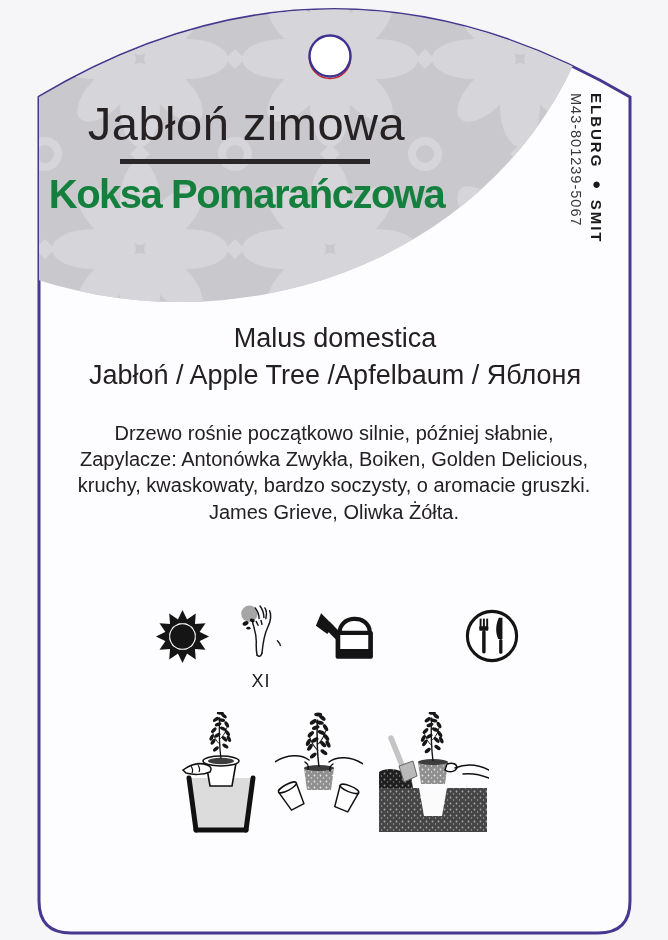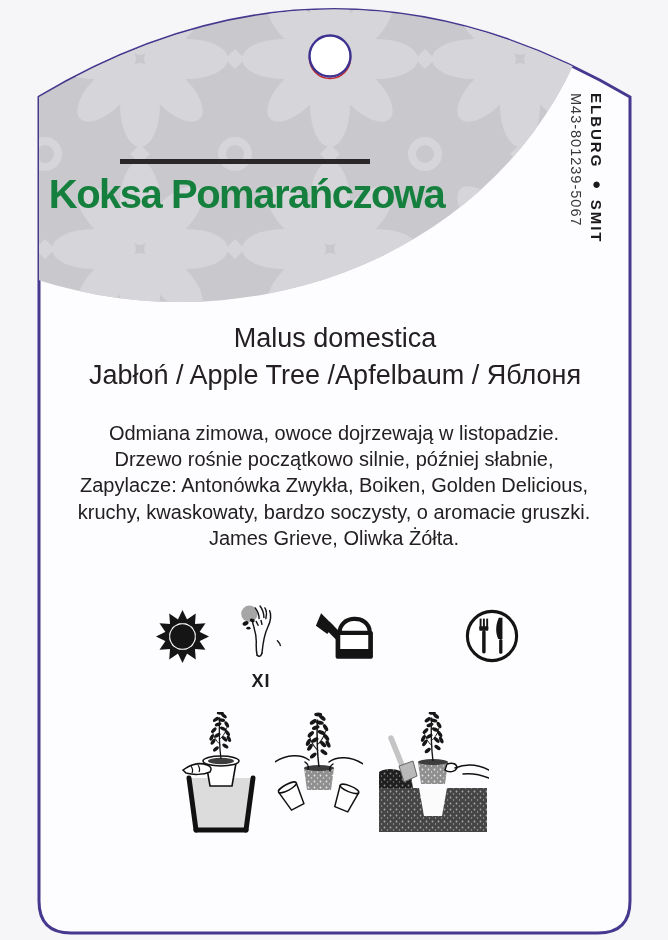--- a/index.html
+++ b/index.html
@@ -12,21 +12,21 @@
   .divider{left:120px;top:159px;width:250px;height:4.5px;background:#2b2728;}
   .variety{left:39px;top:172px;width:415px;font-size:40px;font-weight:700;letter-spacing:-1.5px;color:#15803d;}
   .side-block{left:566px;top:93px;height:185px;writing-mode:vertical-rl;text-orientation:mixed;}
   .side-brand{font-size:15px;font-weight:700;letter-spacing:2px;line-height:21px;color:#1c191a;}
   .side-code{font-size:14.5px;font-weight:400;letter-spacing:1px;line-height:20px;color:#3a3637;}
   .names{left:39px;top:320px;width:592px;font-size:27px;line-height:37px;color:#242021;}
   .desc{left:44px;top:420px;width:580px;font-size:20px;line-height:26.2px;color:#242021;}
   .care-row{left:39px;top:600px;width:592px;height:98px;}
   .care-cell{position:absolute;display:flex;flex-direction:column;align-items:center;}
   .care-label{margin-top:7px;font-size:18px;color:#1d1a1b;height:22px;}
-  .bold-label{font-weight:700;letter-spacing:1px;}
+  .bold-label{font-weight:400;letter-spacing:1px;}
   .plant-row{left:39px;top:712px;width:592px;display:flex;justify-content:center;gap:14px;}
   .icon-stroke{stroke:#141414;fill:none;}
 </style>
 </head>
 <body>
 
 <div class="stage">
 
   <svg class="bg-svg" width="668" height="940" viewBox="0 0 668 940">
     <defs>
@@ -106,35 +106,35 @@
           <ellipse rx="4.8" ry="2.4" transform="translate(1,-54) rotate(10)"></ellipse>
           <ellipse rx="4.8" ry="2.4" transform="translate(-7,-55) rotate(-35)"></ellipse>
           <ellipse rx="4.8" ry="2.4" transform="translate(4,-60) rotate(40)"></ellipse>
           <ellipse rx="4.8" ry="2.4" transform="translate(-1,-64)"></ellipse>
           <ellipse rx="4.8" ry="2.4" transform="translate(11,-28) rotate(65)"></ellipse>
         </g>
       </g>
     </defs>
   </svg>
 
+  <div class="abs category center">Jabłoń zimowa</div>
   <div class="abs divider"></div>
   <div class="abs variety center">Koksa Pomarańczowa</div>
 
   <div class="abs side-block">
     <div class="side-brand">ELBURG ● SMIT</div>
     <div class="side-code">M43-801239-5067</div>
   </div>
 
   <div class="abs names center">
     <div>Malus domestica</div>
     <div>Jabłoń  / Apple Tree /Apfelbaum  / Яблоня</div>
   </div>
 
   <div class="abs desc center">
-    <div>Odmiana zimowa, owoce dojrzewają w listopadzie.</div>
     <div>Drzewo rośnie początkowo silnie, później słabnie,</div>
     <div>Zapylacze: Antonówka Zwykła, Boiken, Golden Delicious,</div>
     <div>kruchy, kwaskowaty, bardzo soczysty, o aromacie gruszki.</div>
     <div>James Grieve, Oliwka Żółta.</div>
   </div>
 
   <div class="abs care-row">
 
     <div class="care-cell" style="left:111px;top:8px;width:64px">
       <svg width="57" height="57" viewBox="0 0 58 58">

